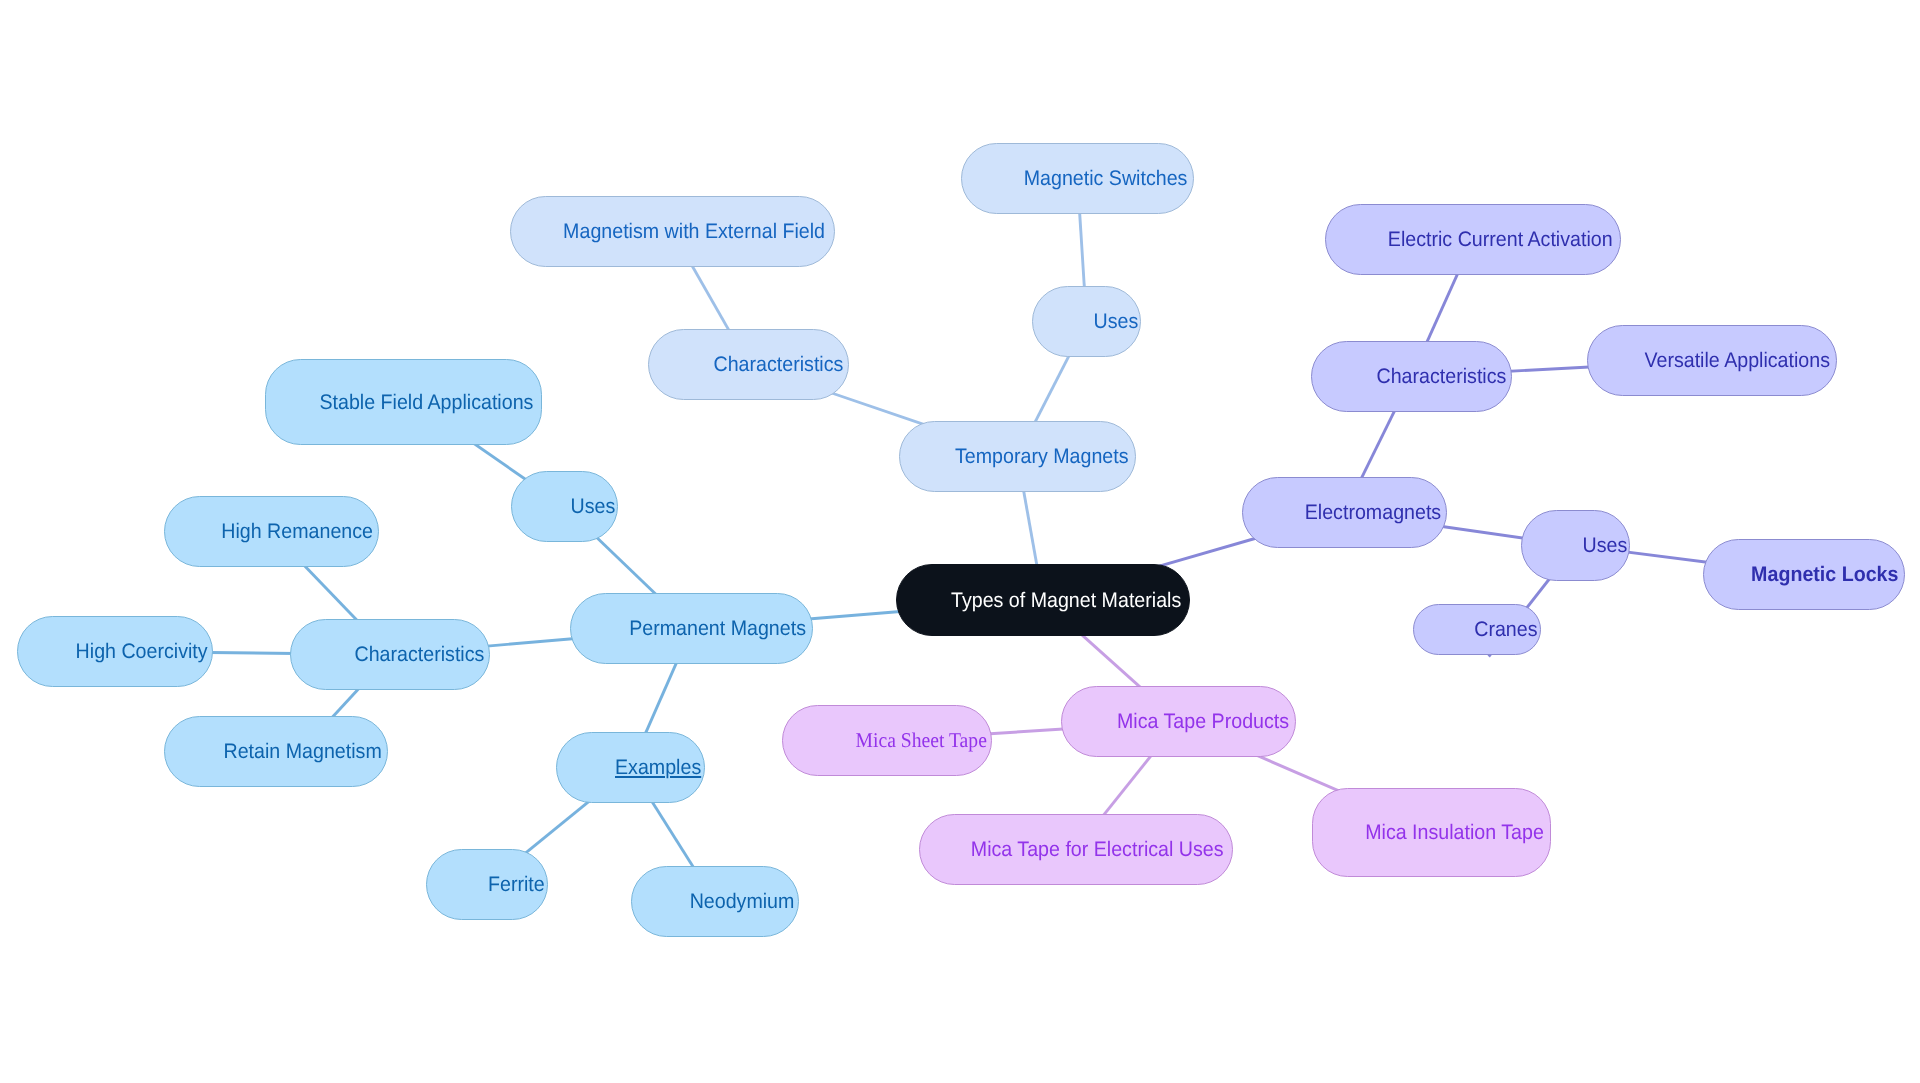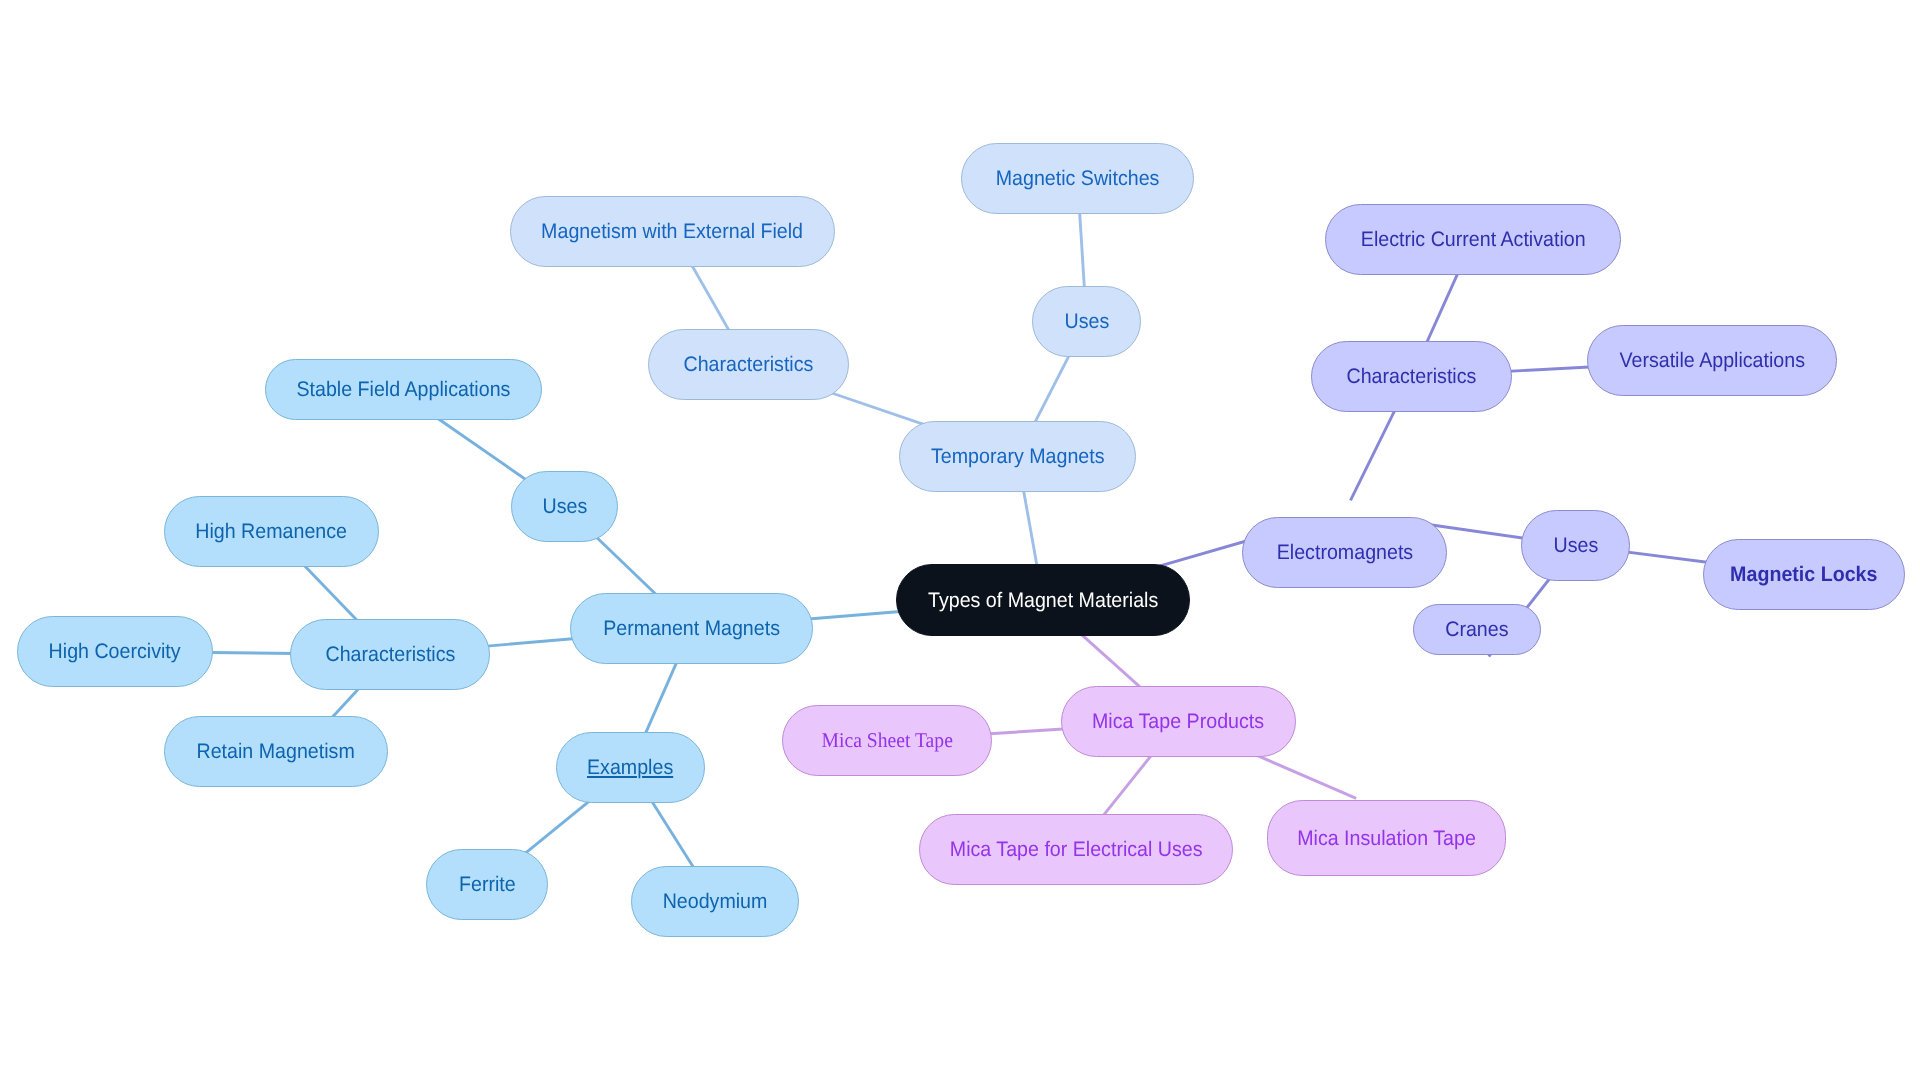--- a/index.html
+++ b/index.html
@@ -7,21 +7,21 @@
   body{width:1920px;height:1083px;overflow:hidden;
        font-family:"Liberation Sans",sans-serif;
        -webkit-font-smoothing:antialiased;text-rendering:geometricPrecision;}
   #canvas{position:relative;width:1920px;height:1083px;background:#ffffff;}
   svg.edge-layer{position:absolute;left:0;top:0;width:1920px;height:1083px;}
   path.edge{fill:none;stroke-width:2.9px;}
   .edge.e-sky{stroke:var(--sky-edge)}
   .edge.e-corn{stroke:var(--corn-edge)}
   .edge.e-purple{stroke:var(--purple-edge)}
   .edge.e-pink{stroke:var(--pink-edge)}
-  .node{position:absolute;display:flex;align-items:center;justify-content:center;
+  .node{position:absolute;display:flex;align-items:center;justify-content:flex-end;
         box-sizing:border-box;border-width:1.5px;border-style:solid;}
   .node-label{font-size:21px;line-height:1;white-space:nowrap;display:inline-block;
               transform:scaleX(0.935) translateZ(0);transform-origin:center center;}
   .n-center{background:var(--center-fill);border-color:var(--center-fill);color:var(--center-text)}
   .n-sky{background:var(--sky-fill);border-color:var(--sky-stroke);color:var(--sky-text)}
   .n-corn{background:var(--corn-fill);border-color:var(--corn-stroke);color:var(--corn-text)}
   .n-purple{background:var(--purple-fill);border-color:var(--purple-stroke);color:var(--purple-text)}
   .n-pink{background:var(--pink-fill);border-color:var(--pink-stroke);color:var(--pink-text)}
 </style>
 </head>
@@ -71,21 +71,21 @@
       </div>
   <div class="node n-sky" style="left: 164px; top: 496px; width: 215px; height: 71px; border-radius: 35.5px;">
         <span class="node-label">High Remanence</span>
       </div>
   <div class="node n-sky" style="left: 164px; top: 716px; width: 224px; height: 71px; border-radius: 35.5px;">
         <span class="node-label">Retain Magnetism</span>
       </div>
   <div class="node n-sky" style="left: 511px; top: 471px; width: 107px; height: 71px; border-radius: 35.5px;">
         <span class="node-label">Uses</span>
       </div>
-  <div class="node n-sky" style="left: 265px; top: 359px; width: 277px; height: 61px; border-radius: 35.5px;">
+  <div class="node n-sky" style="left: 265px; top: 359px; width: 277px; height: 86px; border-radius: 35.5px;">
         <span class="node-label">Stable Field Applications</span>
       </div>
   <div class="node n-sky" style="left: 556px; top: 732px; width: 149px; height: 71px; border-radius: 35.5px; text-decoration: underline;">
         <span class="node-label">Examples</span>
       </div>
   <div class="node n-sky" style="left: 426px; top: 849px; width: 122px; height: 71px; border-radius: 35.5px;">
         <span class="node-label">Ferrite</span>
       </div>
   <div class="node n-sky" style="left: 631px; top: 866px; width: 168px; height: 71px; border-radius: 35.5px;">
         <span class="node-label">Neodymium</span>
@@ -98,21 +98,21 @@
       </div>
   <div class="node n-corn" style="left: 510px; top: 196px; width: 325px; height: 71px; border-radius: 35.5px;">
         <span class="node-label">Magnetism with External Field</span>
       </div>
   <div class="node n-corn" style="left: 1032px; top: 286px; width: 109px; height: 71px; border-radius: 35.5px;">
         <span class="node-label">Uses</span>
       </div>
   <div class="node n-corn" style="left: 961px; top: 143px; width: 233px; height: 71px; border-radius: 35.5px;">
         <span class="node-label">Magnetic Switches</span>
       </div>
-  <div class="node n-purple" style="left: 1242px; top: 477px; width: 205px; height: 71px; border-radius: 35.5px; margin-top: 40px;">
+  <div class="node n-purple" style="left: 1242px; top: 477px; width: 205px; height: 71px; border-radius: 35.5px;">
         <span class="node-label">Electromagnets</span>
       </div>
   <div class="node n-purple" style="left: 1311px; top: 341px; width: 201px; height: 71px; border-radius: 35.5px;">
         <span class="node-label">Characteristics</span>
       </div>
   <div class="node n-purple" style="left: 1325px; top: 204px; width: 296px; height: 71px; border-radius: 35.5px;">
         <span class="node-label">Electric Current Activation</span>
       </div>
   <div class="node n-purple" style="left: 1587px; top: 325px; width: 250px; height: 71px; border-radius: 35.5px;">
         <span class="node-label">Versatile Applications</span>
@@ -128,17 +128,17 @@
       </div>
   <div class="node n-pink" style="left: 1061px; top: 686px; width: 235px; height: 71px; border-radius: 35.5px;">
         <span class="node-label">Mica Tape Products</span>
       </div>
   <div class="node n-pink" style="left: 782px; top: 705px; width: 210px; height: 71px; border-radius: 35.5px; font-family: Liberation Serif, serif;">
         <span class="node-label">Mica Sheet Tape</span>
       </div>
   <div class="node n-pink" style="left: 919px; top: 814px; width: 314px; height: 71px; border-radius: 35.5px;">
         <span class="node-label">Mica Tape for Electrical Uses</span>
       </div>
-  <div class="node n-pink" style="left: 1267px; top: 788px; width: 239px; height: 76px; border-radius: 35.5px; margin-top: 12px;">
+  <div class="node n-pink" style="left: 1312px; top: 788px; width: 239px; height: 89px; border-radius: 35.5px;">
         <span class="node-label">Mica Insulation Tape</span>
       </div>
   </div>
 </div>
 
 </body></html>

